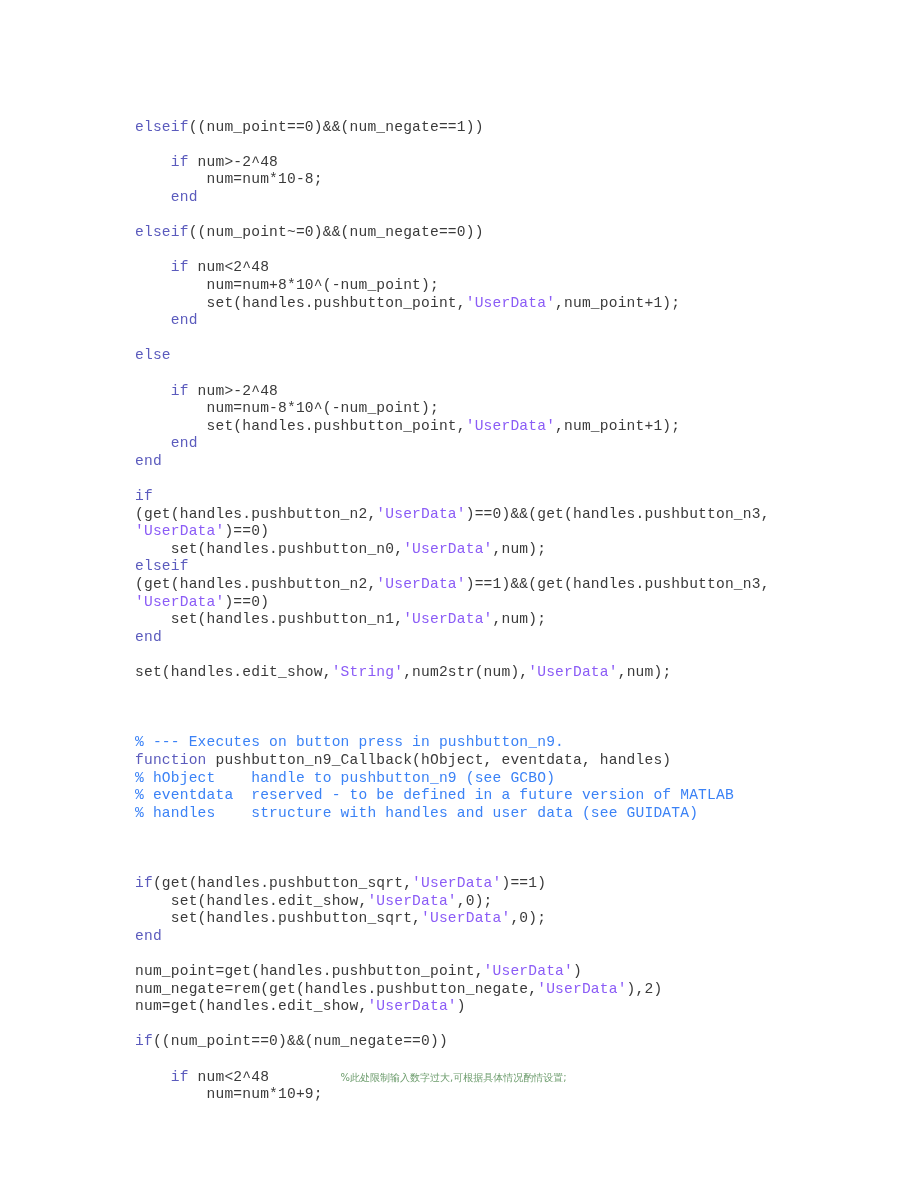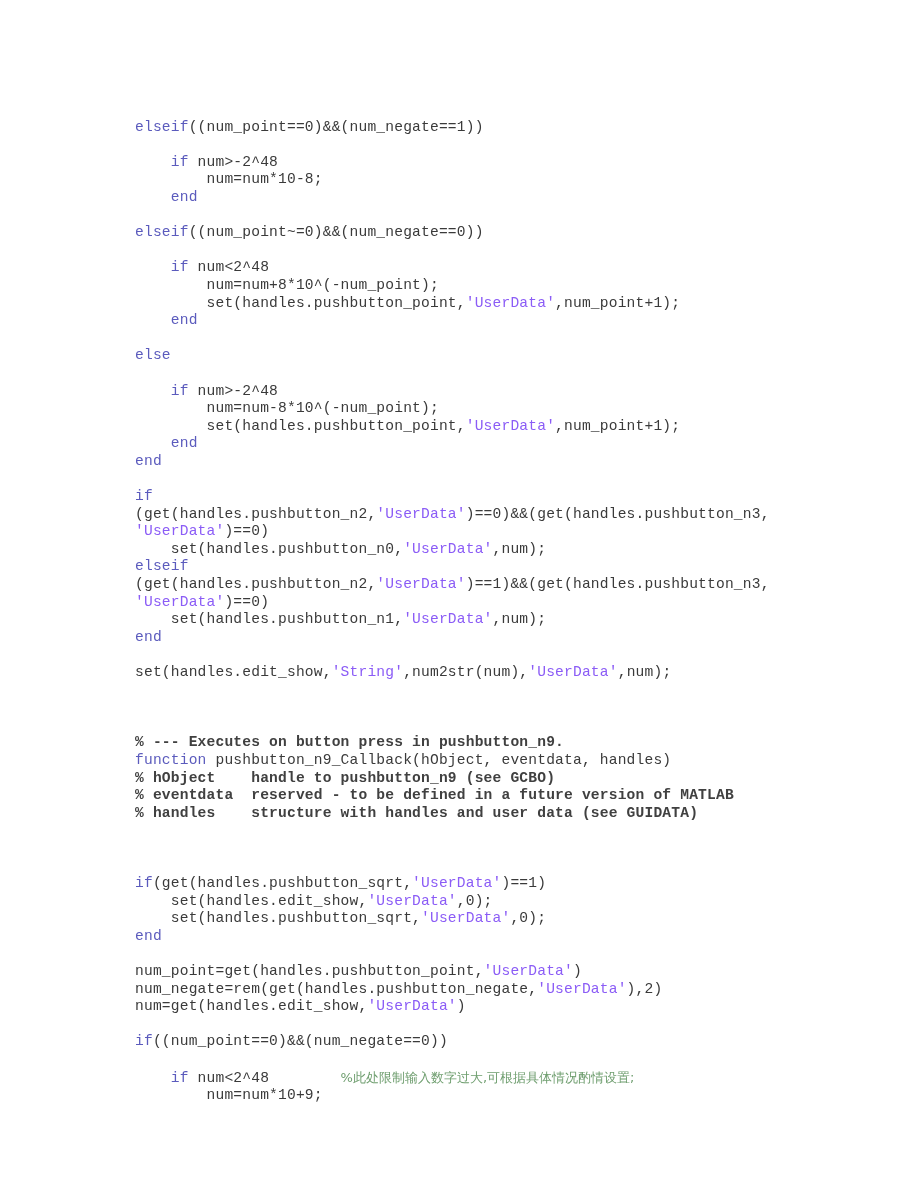--- a/index.html
+++ b/index.html
@@ -46,25 +46,25 @@
   }
 
   .code-line.blank {
     height: 17.6px;
   }
 
   
   .tok-plain   { color: #3a3a3a; }
   .tok-keyword { color: #5b5bbd; }
   .tok-string  { color: #8b5cf6; }
-  .tok-comment { color: #404040; font-weight: bold; }
+  .tok-comment { color: #3b82f6; }
   .tok-cjk {
     color: #6f9e6f;
     font-family: "DejaVu Sans", "Liberation Sans", sans-serif;
-    font-size: 13px;
+    font-size: 10px;
     letter-spacing: 0;
   }
 </style>
 </head>
 <body>
 
 <div id="page">
   <pre id="code-listing"><div class="code-line"><span class="tok-keyword">elseif</span><span class="tok-plain">((num_point==0)&amp;&amp;(num_negate==1))</span></div><div class="code-line blank">&nbsp;</div><div class="code-line"><span class="tok-plain">    </span><span class="tok-keyword">if</span><span class="tok-plain"> num&gt;-2^48</span></div><div class="code-line"><span class="tok-plain">        num=num*10-8;</span></div><div class="code-line"><span class="tok-plain">    </span><span class="tok-keyword">end</span></div><div class="code-line blank">&nbsp;</div><div class="code-line"><span class="tok-keyword">elseif</span><span class="tok-plain">((num_point~=0)&amp;&amp;(num_negate==0))</span></div><div class="code-line blank">&nbsp;</div><div class="code-line"><span class="tok-plain">    </span><span class="tok-keyword">if</span><span class="tok-plain"> num&lt;2^48</span></div><div class="code-line"><span class="tok-plain">        num=num+8*10^(-num_point);</span></div><div class="code-line"><span class="tok-plain">        set(handles.pushbutton_point,</span><span class="tok-string">'UserData'</span><span class="tok-plain">,num_point+1);</span></div><div class="code-line"><span class="tok-plain">    </span><span class="tok-keyword">end</span></div><div class="code-line blank">&nbsp;</div><div class="code-line"><span class="tok-keyword">else</span></div><div class="code-line blank">&nbsp;</div><div class="code-line"><span class="tok-plain">    </span><span class="tok-keyword">if</span><span class="tok-plain"> num&gt;-2^48</span></div><div class="code-line"><span class="tok-plain">        num=num-8*10^(-num_point);</span></div><div class="code-line"><span class="tok-plain">        set(handles.pushbutton_point,</span><span class="tok-string">'UserData'</span><span class="tok-plain">,num_point+1);</span></div><div class="code-line"><span class="tok-plain">    </span><span class="tok-keyword">end</span></div><div class="code-line"><span class="tok-keyword">end</span></div><div class="code-line blank">&nbsp;</div><div class="code-line"><span class="tok-keyword">if</span></div><div class="code-line"><span class="tok-plain">(get(handles.pushbutton_n2,</span><span class="tok-string">'UserData'</span><span class="tok-plain">)==0)&amp;&amp;(get(handles.pushbutton_n3,</span></div><div class="code-line"><span class="tok-string">'UserData'</span><span class="tok-plain">)==0)</span></div><div class="code-line"><span class="tok-plain">    set(handles.pushbutton_n0,</span><span class="tok-string">'UserData'</span><span class="tok-plain">,num);</span></div><div class="code-line"><span class="tok-keyword">elseif</span></div><div class="code-line"><span class="tok-plain">(get(handles.pushbutton_n2,</span><span class="tok-string">'UserData'</span><span class="tok-plain">)==1)&amp;&amp;(get(handles.pushbutton_n3,</span></div><div class="code-line"><span class="tok-string">'UserData'</span><span class="tok-plain">)==0)</span></div><div class="code-line"><span class="tok-plain">    set(handles.pushbutton_n1,</span><span class="tok-string">'UserData'</span><span class="tok-plain">,num);</span></div><div class="code-line"><span class="tok-keyword">end</span></div><div class="code-line blank">&nbsp;</div><div class="code-line"><span class="tok-plain">set(handles.edit_show,</span><span class="tok-string">'String'</span><span class="tok-plain">,num2str(num),</span><span class="tok-string">'UserData'</span><span class="tok-plain">,num);</span></div><div class="code-line blank">&nbsp;</div><div class="code-line blank">&nbsp;</div><div class="code-line blank">&nbsp;</div><div class="code-line"><span class="tok-comment">% --- Executes on button press in pushbutton_n9.</span></div><div class="code-line"><span class="tok-keyword">function</span><span class="tok-plain"> pushbutton_n9_Callback(hObject, eventdata, handles)</span></div><div class="code-line"><span class="tok-comment">% hObject    handle to pushbutton_n9 (see GCBO)</span></div><div class="code-line"><span class="tok-comment">% eventdata  reserved - to be defined in a future version of MATLAB</span></div><div class="code-line"><span class="tok-comment">% handles    structure with handles and user data (see GUIDATA)</span></div><div class="code-line blank">&nbsp;</div><div class="code-line blank">&nbsp;</div><div class="code-line blank">&nbsp;</div><div class="code-line"><span class="tok-keyword">if</span><span class="tok-plain">(get(handles.pushbutton_sqrt,</span><span class="tok-string">'UserData'</span><span class="tok-plain">)==1)</span></div><div class="code-line"><span class="tok-plain">    set(handles.edit_show,</span><span class="tok-string">'UserData'</span><span class="tok-plain">,0);</span></div><div class="code-line"><span class="tok-plain">    set(handles.pushbutton_sqrt,</span><span class="tok-string">'UserData'</span><span class="tok-plain">,0);</span></div><div class="code-line"><span class="tok-keyword">end</span></div><div class="code-line blank">&nbsp;</div><div class="code-line"><span class="tok-plain">num_point=get(handles.pushbutton_point,</span><span class="tok-string">'UserData'</span><span class="tok-plain">)</span></div><div class="code-line"><span class="tok-plain">num_negate=rem(get(handles.pushbutton_negate,</span><span class="tok-string">'UserData'</span><span class="tok-plain">),2)</span></div><div class="code-line"><span class="tok-plain">num=get(handles.edit_show,</span><span class="tok-string">'UserData'</span><span class="tok-plain">)</span></div><div class="code-line blank">&nbsp;</div><div class="code-line"><span class="tok-keyword">if</span><span class="tok-plain">((num_point==0)&amp;&amp;(num_negate==0))</span></div><div class="code-line blank">&nbsp;</div><div class="code-line"><span class="tok-plain">    </span><span class="tok-keyword">if</span><span class="tok-plain"> num&lt;2^48        </span><span class="tok-cjk">%此处限制输入数字过大,可根据具体情况酌情设置;</span></div><div class="code-line"><span class="tok-plain">        num=num*10+9;</span></div></pre>
 </div>
 

